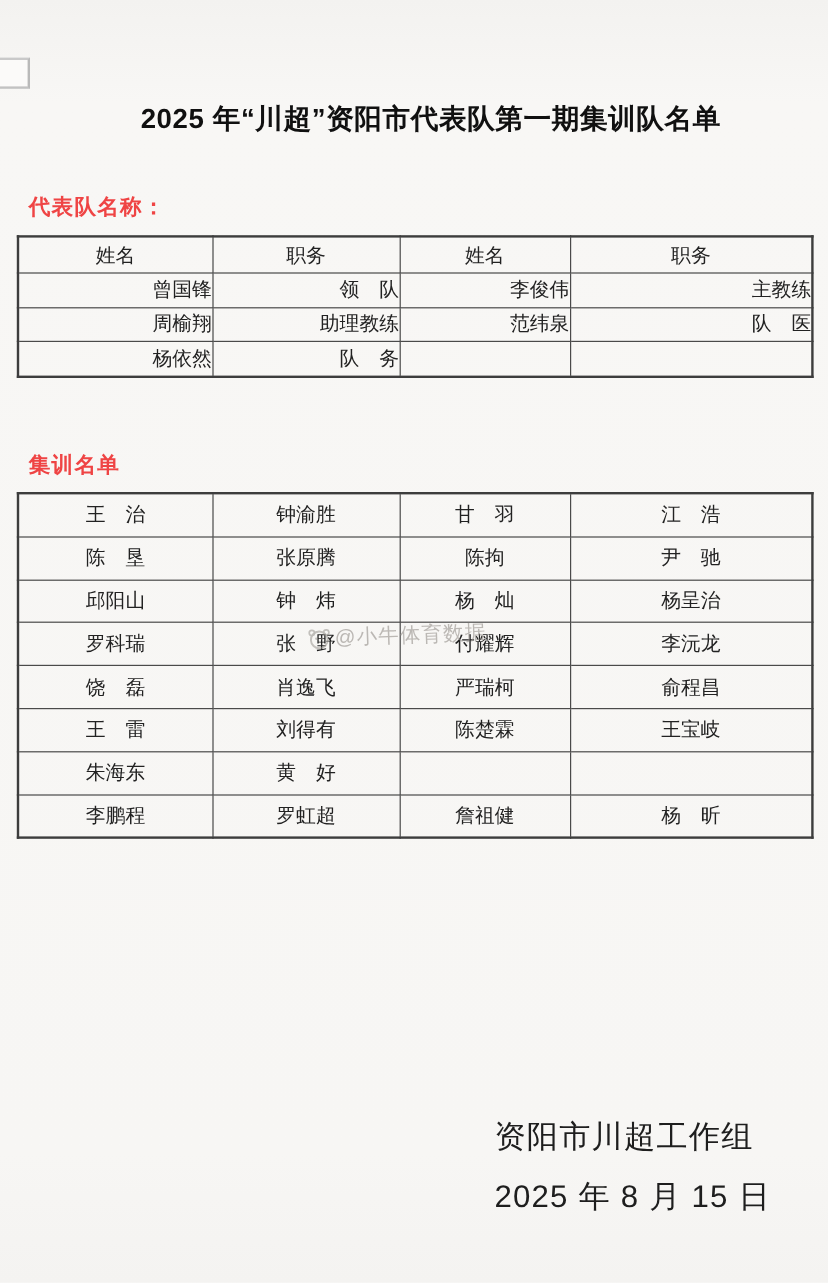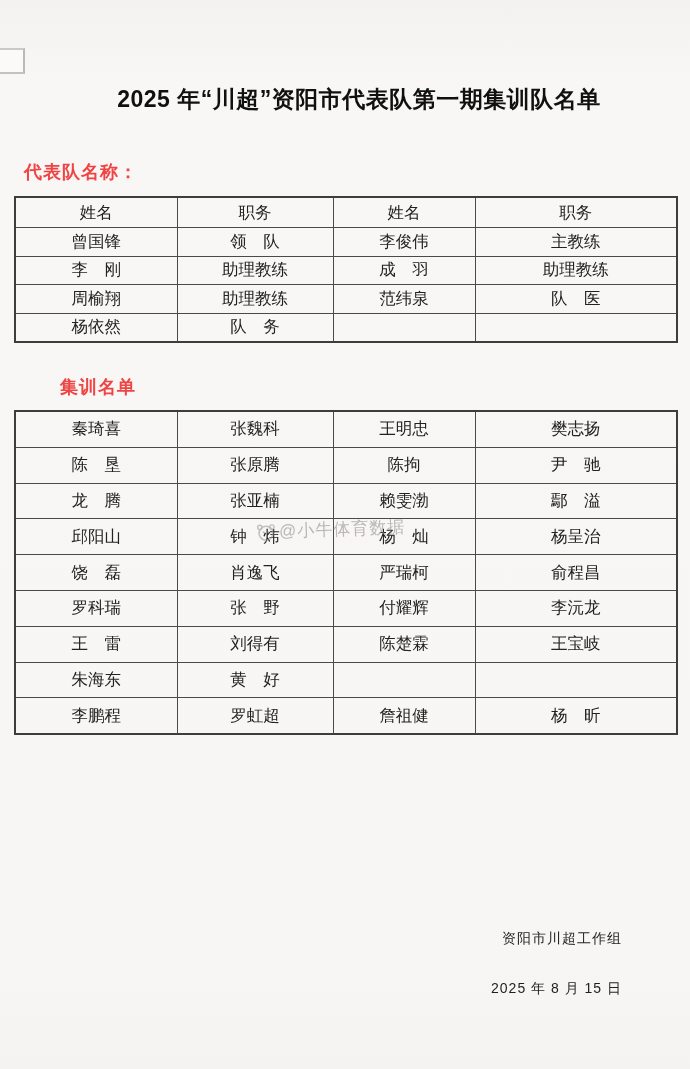--- a/index.html
+++ b/index.html
@@ -18,55 +18,55 @@
     position:absolute;top:84px;left:0;width:100%;
     text-align:center;font-size:23px;font-weight:bold;color:#101010;
     letter-spacing:0.5px;
     padding-left:14px;
   }
   .section-label{
     position:absolute;left:24px;font-size:18px;font-weight:bold;color:#ef4444;
     letter-spacing:1px;
   }
   .label-1{top:160px;}
-  .label-2{top:375px;margin-left:36px;}
+  .label-2{top:375px;}
   table{
     position:absolute;left:14px;width:662px;
     border-collapse:collapse;table-layout:fixed;
     background:transparent;
   }
   .staff-table{top:196px;}
   .roster-table{top:410px;}
   th,td{
     border:1.5px solid #4a4a4a;
     text-align:center;vertical-align:middle;
     font-size:16.5px;font-weight:normal;color:#222;
     padding:0;overflow:hidden;white-space:nowrap;
   }
   table{border:2px solid #3d3d3d;}
   .staff-table th{height:29px;margin-left:44px;}
-  .staff-table td{height:27.5px;}
+  .staff-table td{height:27.5px;text-align:right;}
   .roster-table td{height:34.8px;}
   .watermark{
     position:absolute;left:256px;top:518px;z-index:5;
     display:flex;align-items:center;gap:3px;
     transform:rotate(-2deg);
     color:rgba(150,146,141,0.62);
     font-size:17px;letter-spacing:1px;white-space:nowrap;
     pointer-events:none;
   }
   .wm-icon{display:inline-block;line-height:0;opacity:0.6;}
   .footer{
     position:absolute;left:0;width:100%;
   }
   .footer-org{top:930px;}
   .footer-date{top:980px;}
   .footer div{
-    position:absolute;left:412px;width:210px;text-align:right;
-    font-size:14px;color:#1e1e1e;letter-spacing:1px;white-space:nowrap;
+    position:absolute;left:412px;width:210px;text-align:center;
+    font-size:26px;color:#1e1e1e;letter-spacing:1px;white-space:nowrap;
   }
 </style>
 </head>
 <body>
 
 <div class="corner-mark"></div>
 
 <div class="doc-title">2025 年“川超”资阳市代表队第一期集训队名单</div>
 
 <div class="section-label label-1">代表队名称：</div>
@@ -87,26 +87,20 @@
     </tr>
   </thead>
   <tbody id="staff-body">
       <tr>
         <td>曾国锋</td>
         <td>领　队</td>
         <td>李俊伟</td>
         <td>主教练</td>
       </tr>
       <tr>
-        <td>李　刚</td>
-        <td>助理教练</td>
-        <td>成　羽</td>
-        <td>助理教练</td>
-      </tr>
-      <tr>
         <td>周榆翔</td>
         <td>助理教练</td>
         <td>范纬泉</td>
         <td>队　医</td>
       </tr>
       <tr>
         <td>杨依然</td>
         <td>队　务</td>
         <td></td>
         <td></td>
@@ -118,54 +112,48 @@
 
 <table class="roster-table">
   <colgroup>
     <col style="width:162px">
       <col style="width:156px">
       <col style="width:142px">
       <col style="width:202px">
   </colgroup>
   <tbody id="roster-body">
       <tr>
-        <td>秦琦喜</td>
-        <td>张魏科</td>
-        <td>王明忠</td>
-        <td>樊志扬</td>
+        <td>王　治</td>
+        <td>钟渝胜</td>
+        <td>甘　羽</td>
+        <td>江　浩</td>
       </tr>
       <tr>
         <td>陈　垦</td>
         <td>张原腾</td>
         <td>陈拘</td>
         <td>尹　驰</td>
       </tr>
       <tr>
-        <td>龙　腾</td>
-        <td>张亚楠</td>
-        <td>赖雯渤</td>
-        <td>鄢　溢</td>
-      </tr>
-      <tr>
         <td>邱阳山</td>
         <td>钟　炜</td>
         <td>杨　灿</td>
         <td>杨呈治</td>
       </tr>
       <tr>
+        <td>罗科瑞</td>
+        <td>张　野</td>
+        <td>付耀辉</td>
+        <td>李沅龙</td>
+      </tr>
+      <tr>
         <td>饶　磊</td>
         <td>肖逸飞</td>
         <td>严瑞柯</td>
         <td>俞程昌</td>
-      </tr>
-      <tr>
-        <td>罗科瑞</td>
-        <td>张　野</td>
-        <td>付耀辉</td>
-        <td>李沅龙</td>
       </tr>
       <tr>
         <td>王　雷</td>
         <td>刘得有</td>
         <td>陈楚霖</td>
         <td>王宝岐</td>
       </tr>
       <tr>
         <td>朱海东</td>
         <td>黄　好</td>

